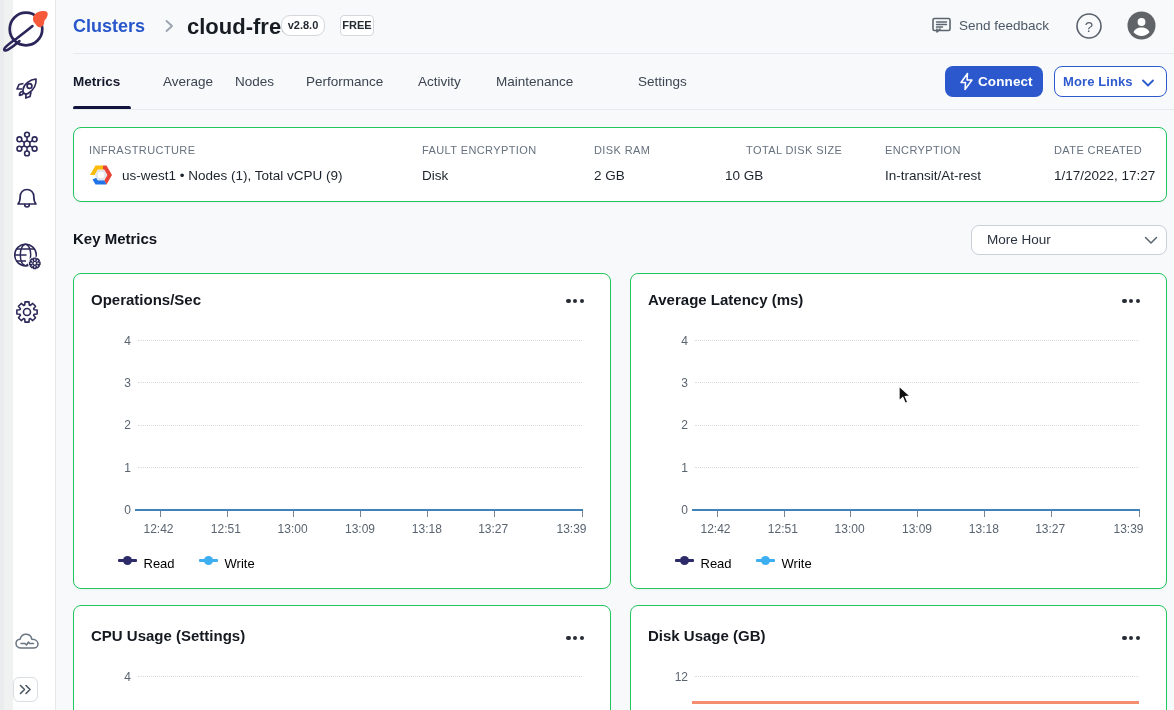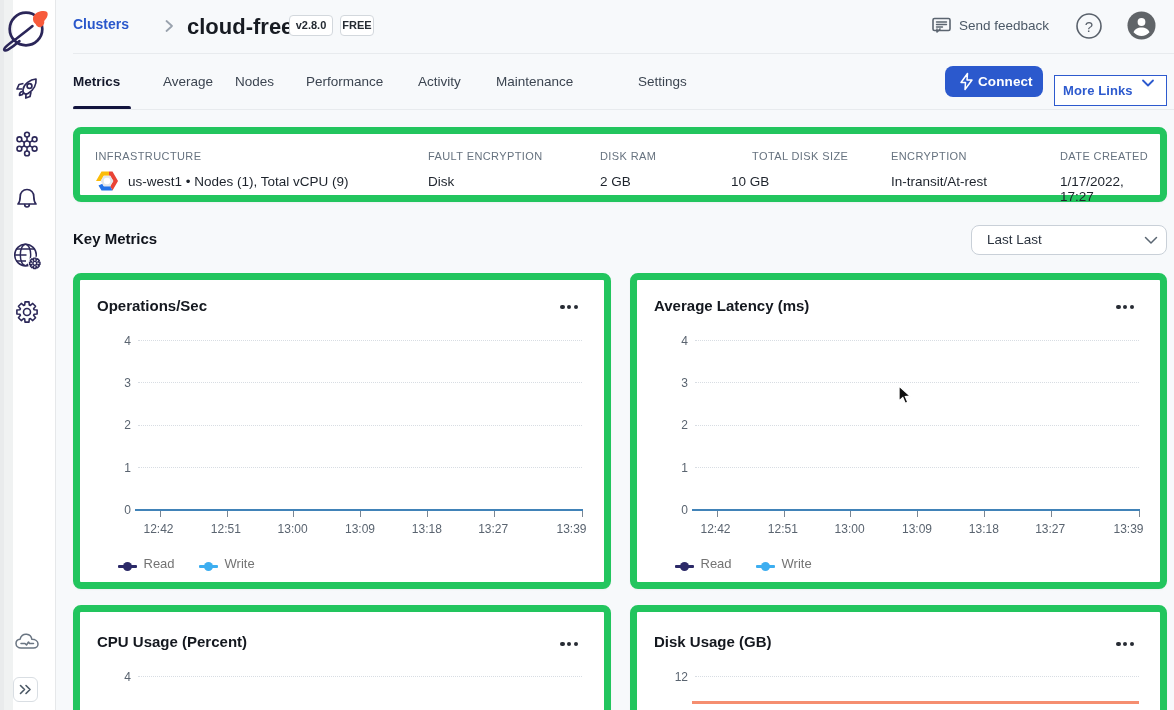--- a/index.html
+++ b/index.html
@@ -8,53 +8,53 @@
   .abs { position:absolute; }
 
   
   #sidebar { position:absolute; left:0; top:0; width:56px; height:710px; background:#ffffff; border-right:1px solid #e6e8ea; }
   #strip1 { position:absolute; left:0; top:0; width:4px; height:710px; background:#e9ebec; z-index:2; }
   #strip2 { position:absolute; left:4px; top:0; width:9px; height:710px; background:#f0f2f2; z-index:2; }
 
   
   #hdr-divider { position:absolute; left:73px; right:0; top:53px; height:1px; background:#e8ebee; }
   #tabs-divider { position:absolute; left:73px; right:0; top:109px; height:1px; background:#e8ebee; }
-  .crumb-clusters { position:absolute; left:73px; top:16px; font-size:14px; font-weight:700; color:#2957cb; }
+  .crumb-clusters { position:absolute; left:73px; top:16px; font-size:18px; font-weight:700; color:#2957cb; }
   .crumb-name { position:absolute; left:187px; top:14px; font-size:22px; font-weight:700; color:#171b22; }
   .badge { position:absolute; top:15px; height:21px; border:1px solid #d3d8dd; border-radius:4px; background:#fff; font-size:11px; font-weight:600; color:#252b33; line-height:19px; text-align:center; }
   .feedback-text { position:absolute; left:959px; top:18px; font-size:13.5px; color:#4b5866; }
 
   
   .tab { position:absolute; top:74px; font-size:13.5px; color:#3c4551; }
   .tab.active { color:#14182b; font-weight:600; }
   #tab-underline { position:absolute; left:73px; top:106px; width:58px; height:4px; border-radius:2px; background:#12143e; }
 
   .btn-connect { position:absolute; left:945px; top:66px; width:98px; height:31px; background:#2b59cd; border-radius:8px; color:#fff; font-size:13.5px; font-weight:700; line-height:31px; text-align:left; padding-left:33px; letter-spacing:.1px; }
-  .btn-more { position:absolute; left:1054px; top:66px; width:113px; height:31px; background:#fff; border:1px solid #2d5ace; border-radius:0; color:#2d5ace; font-size:13px; font-weight:700; line-height:29px; text-align:left; padding-left:8px; letter-spacing:.1px;margin-top:9px; }
+  .btn-more { position:absolute; left:1054px; top:66px; width:113px; height:31px; background:#fff; border:1px solid #2d5ace; border-radius:8px; color:#2d5ace; font-size:13px; font-weight:700; line-height:29px; text-align:left; padding-left:8px; letter-spacing:.1px; }
 
   
-  .card { position:absolute; background:#fff; border:7px solid #22c55e; border-radius:8px; box-shadow:0 1px 2px rgba(16,30,54,.04); }
+  .card { position:absolute; background:#fff; border:1px solid #22c55e; border-radius:8px; box-shadow:0 1px 2px rgba(16,30,54,.04); }
   #infra-card { left:73px; top:127px; width:1094px; height:75px; }
   .ilabel { position:absolute; top:16px; font-size:11px; color:#66727f; letter-spacing:.4px; }
   .ival { position:absolute; top:40px; font-size:13.5px; color:#1d232c; }
 
   .km-title { position:absolute; left:73px; top:230px; font-size:15px; font-weight:700; color:#10141c; }
   #select-hour { position:absolute; left:971px; top:225px; width:196px; height:30px; background:#fff; border:1px solid #c9d0d8; border-radius:8px; }
   #select-hour span { position:absolute; left:15px; top:6px; font-size:13.5px; color:#2a323e; }
 
   .chart-title { position:absolute; left:17px; top:17px; font-size:15px; font-weight:700; color:#14181f; }
   .dots { position:absolute; top:25px; display:flex; gap:2.2px; }
   .dots i { width:4.4px; height:4.4px; border-radius:50%; background:#272c34; }
 
   .ylab { position:absolute; font-size:12px; color:#5a6470; text-align:right; width:24px; }
   .xlab { position:absolute; font-size:12px; color:#5a6470; text-align:center; width:40px; }
   .grid { position:absolute; height:0; border-top:1px dotted #d8dde3; }
   .xaxis { position:absolute; height:2px; background:#4183b8; }
   .tick { position:absolute; width:1px; height:6px; background:#7a8693; }
-  .legend { position:absolute; display:flex; align-items:flex-end; font-size:13px; color:#737373; }
+  .legend { position:absolute; display:flex; align-items:flex-start; font-size:13px; color:#000000; }
   .lmark { position:relative; width:19px; height:9px; margin-right:7px; }
   .lmark .bar { position:absolute; left:0; top:3px; width:19px; height:3px; border-radius:1px; }
   .lmark .dot { position:absolute; left:5px; top:0; width:9px; height:9px; border-radius:50%; }
 </style>
 </head>
 <body>
 
 <div id="strip1"></div>
 <div id="strip2"></div>
 <div id="sidebar"></div>
@@ -113,21 +113,21 @@
 <div class="abs" style="left:13px;top:677px;width:25px;height:25px;border:1px solid #d9dee3;border-radius:6px;background:#fff"></div>
 <svg class="abs" style="left:17px;top:681px" width="17" height="17" viewBox="0 0 17 17" fill="none" stroke="#4a5764" stroke-width="1.6" stroke-linecap="round" stroke-linejoin="round">
   <path d="M3.5,4.5 L7.5,8.5 L3.5,12.5 M9,4.5 L13,8.5 L9,12.5"></path>
 </svg>
 
 <div class="crumb-clusters">Clusters</div>
 <svg class="abs" style="left:161px;top:18px" width="16" height="16" viewBox="0 0 16 16" fill="none" stroke="#99a2ad" stroke-width="1.8" stroke-linecap="round" stroke-linejoin="round">
   <path d="M5.5,3 L11,8 L5.5,13"></path>
 </svg>
 <div class="crumb-name">cloud-free</div>
-<div class="badge" style="left:289px;width:44px;">v2.8.0</div>
+<div class="badge" style="left:281px;width:44px;border-radius:9px;">v2.8.0</div>
 <div class="badge" style="left:340px;width:34px;">FREE</div>
 
 <svg class="abs" style="left:931px;top:15px" width="21" height="21" viewBox="0 0 21 21" fill="none" stroke="#5b6570" stroke-width="1.6" stroke-linejoin="round">
   <rect x="2" y="3.5" width="17" height="12" rx="1.5"></rect>
   <path d="M6,13.5 v3.5 l3.5,-3.5" fill="#f7f9fb"></path>
   <path d="M5.5,7 h10 M5.5,9.5 h10 M5.5,12 h6" stroke-linecap="round" stroke-width="1.4"></path>
 </svg>
 <div class="feedback-text">Send feedback</div>
 <svg class="abs" style="left:1076px;top:13px" width="26" height="26" viewBox="0 0 26 26" fill="none">
   <circle cx="13" cy="13" r="12" stroke="#59616b" stroke-width="1.6"></circle>
@@ -178,21 +178,21 @@
   <div class="ival" style="left:48px">us-west1 • Nodes (1), Total vCPU (9)</div>
   <div class="ival" style="left:348px">Disk</div>
   <div class="ival" style="left:520px">2 GB</div>
   <div class="ival" style="left:651px">10 GB</div>
   <div class="ival" style="left:811px">In-transit/At-rest</div>
   <div class="ival" style="left:980px">1/17/2022, 17:27</div>
 </div>
 
 <div class="km-title">Key Metrics</div>
 <div id="select-hour">
-    <span>Last Last</span>
+    <span>More Hour</span>
   </div>
 <svg class="abs" style="left:1143px;top:235px" width="16" height="11" viewBox="0 0 16 11" fill="none" stroke="#5a6672" stroke-width="1.5" stroke-linecap="round" stroke-linejoin="round">
   <path d="M2.5,2.5 L8,8 L13.5,2.5"></path>
 </svg>
 
 <div class="card" style="left:73px;top:273px;width:538px;height:316px;">
   <div class="chart-title">Operations/Sec</div>
   <div class="dots" style="right:26px">
       <i></i>
       <i></i>
@@ -203,21 +203,21 @@
 <div class="card" style="left:630px;top:273px;width:537px;height:316px;">
   <div class="chart-title">Average Latency (ms)</div>
   <div class="dots" style="right:26px">
       <i></i>
       <i></i>
       <i></i>
     </div>
 </div>
 
 <div class="card" style="left:73px;top:605px;width:538px;height:120px;">
-  <div class="chart-title" style="top:21px">CPU Usage (Percent)</div>
+  <div class="chart-title" style="top:21px">CPU Usage (Settings)</div>
   <div class="dots" style="right:26px;top:30px">
       <i></i>
       <i></i>
       <i></i>
     </div>
 </div>
 
 <div class="card" style="left:630px;top:605px;width:537px;height:120px;">
   <div class="chart-title" style="top:21px">Disk Usage (GB)</div>
   <div class="dots" style="right:26px;top:30px">

